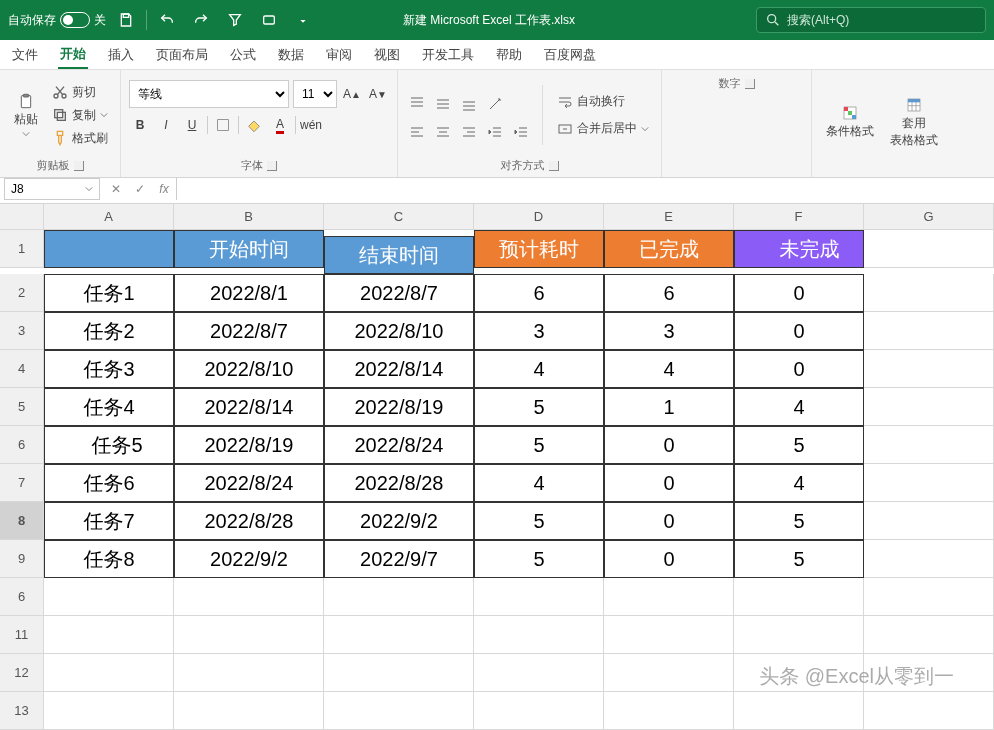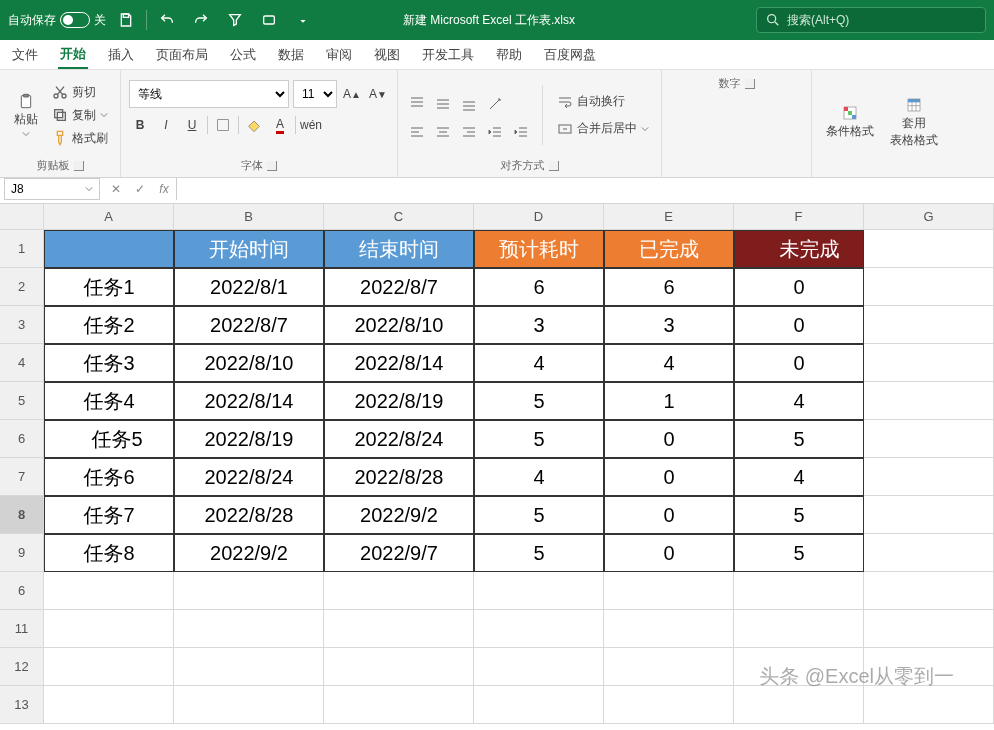--- a/index.html
+++ b/index.html
@@ -335,24 +335,24 @@
       <div class="colhdr">A</div>
       <div class="colhdr">B</div>
       <div class="colhdr">C</div>
       <div class="colhdr">D</div>
       <div class="colhdr">E</div>
       <div class="colhdr">F</div>
       <div class="colhdr">G</div>
       <div class="rowhdr">1</div>
       <div class="cell" style="background: rgb(91, 155, 213); border: 1px solid rgb(51, 51, 51);"></div>
       <div class="cell" style="background: rgb(91, 155, 213); color: rgb(255, 255, 255); border: 1px solid rgb(51, 51, 51);">开始时间</div>
-      <div class="cell" style="background: rgb(91, 155, 213); color: rgb(255, 255, 255); border: 1px solid rgb(51, 51, 51);">结束时间</div>
+      <div class="cell" style="background: rgb(91, 155, 213); color: rgb(255, 255, 255); border: 1px solid rgb(51, 51, 51); margin-top: 6px;">结束时间</div>
       <div class="cell" style="background: rgb(237, 125, 49); color: rgb(255, 255, 255); border: 1px solid rgb(51, 51, 51);">预计耗时</div>
       <div class="cell" style="background: rgb(237, 125, 49); color: rgb(255, 255, 255); border: 1px solid rgb(51, 51, 51);">已完成</div>
-      <div class="cell" style="background: #7f1d1d; color: rgb(255, 255, 255); border: 1px solid rgb(51, 51, 51); padding-left: 21px;">未完成</div>
+      <div class="cell" style="background: #8b5cf6; color: rgb(255, 255, 255); border: 1px solid rgb(51, 51, 51); padding-left: 21px;">未完成</div>
       <div class="cell"></div>
       <div class="rowhdr">2</div>
       <div class="cell filled" style="border: 1px solid rgb(51, 51, 51);">任务1</div>
       <div class="cell filled" style="border: 1px solid rgb(51, 51, 51);">2022/8/1</div>
       <div class="cell filled" style="border: 1px solid rgb(51, 51, 51);">2022/8/7</div>
       <div class="cell filled" style="border: 1px solid rgb(51, 51, 51);">6</div>
       <div class="cell filled" style="border: 1px solid rgb(51, 51, 51);">6</div>
       <div class="cell filled" style="border: 1px solid rgb(51, 51, 51);">0</div>
       <div class="cell"></div>
       <div class="rowhdr">3</div>

